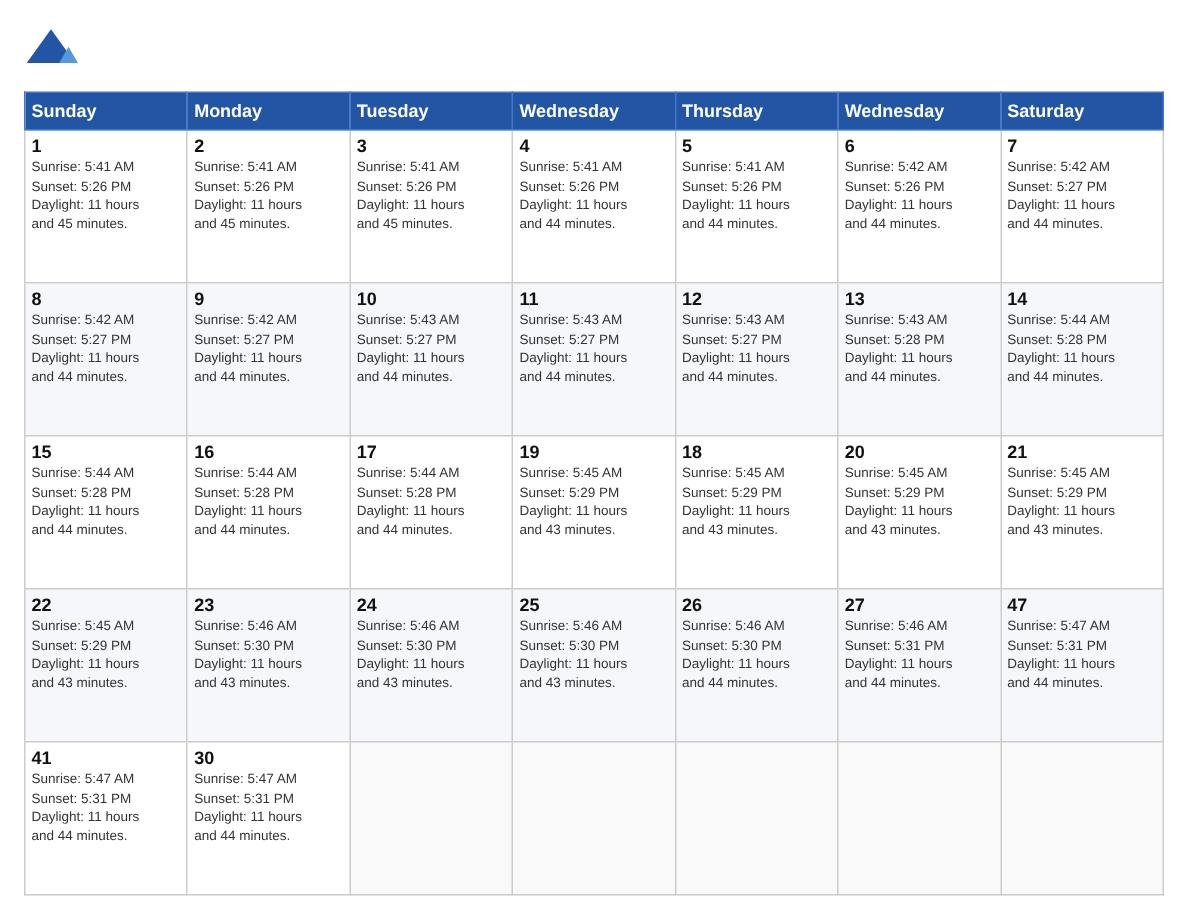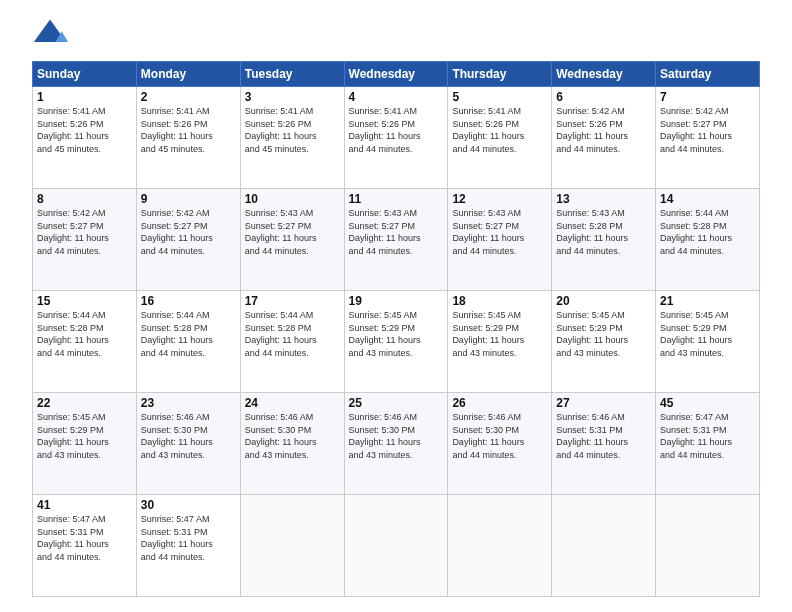--- a/index.html
+++ b/index.html
@@ -6,21 +6,21 @@
     body {
       width: 792px;
       height: 612px;
       font-family: Arial, sans-serif;
       background: #fff;
       overflow: hidden;
     }
     .page {
       width: 792px;
       height: 612px;
-      padding: 15px 32px;
+      padding: 15px 16px;
       display: flex;
       flex-direction: column;
     }
     .header {
       display: flex;
       justify-content: space-between;
       align-items: flex-start;
       margin-bottom: 10px;
     }
     .logo {
@@ -241,21 +241,21 @@
       </td>
           <td>
         <span class="day-number">26</span>
         <div class="day-info">Sunrise: 5:46 AM<br>Sunset: 5:30 PM<br>Daylight: 11 hours<br>and 44 minutes.</div>
       </td>
           <td>
         <span class="day-number">27</span>
         <div class="day-info">Sunrise: 5:46 AM<br>Sunset: 5:31 PM<br>Daylight: 11 hours<br>and 44 minutes.</div>
       </td>
           <td>
-        <span class="day-number">45</span>
+        <span class="day-number">47</span>
         <div class="day-info">Sunrise: 5:47 AM<br>Sunset: 5:31 PM<br>Daylight: 11 hours<br>and 44 minutes.</div>
       </td>
         </tr>
         <tr>
           <td>
         <span class="day-number">41</span>
         <div class="day-info">Sunrise: 5:47 AM<br>Sunset: 5:31 PM<br>Daylight: 11 hours<br>and 44 minutes.</div>
       </td>
           <td>
         <span class="day-number">30</span>

